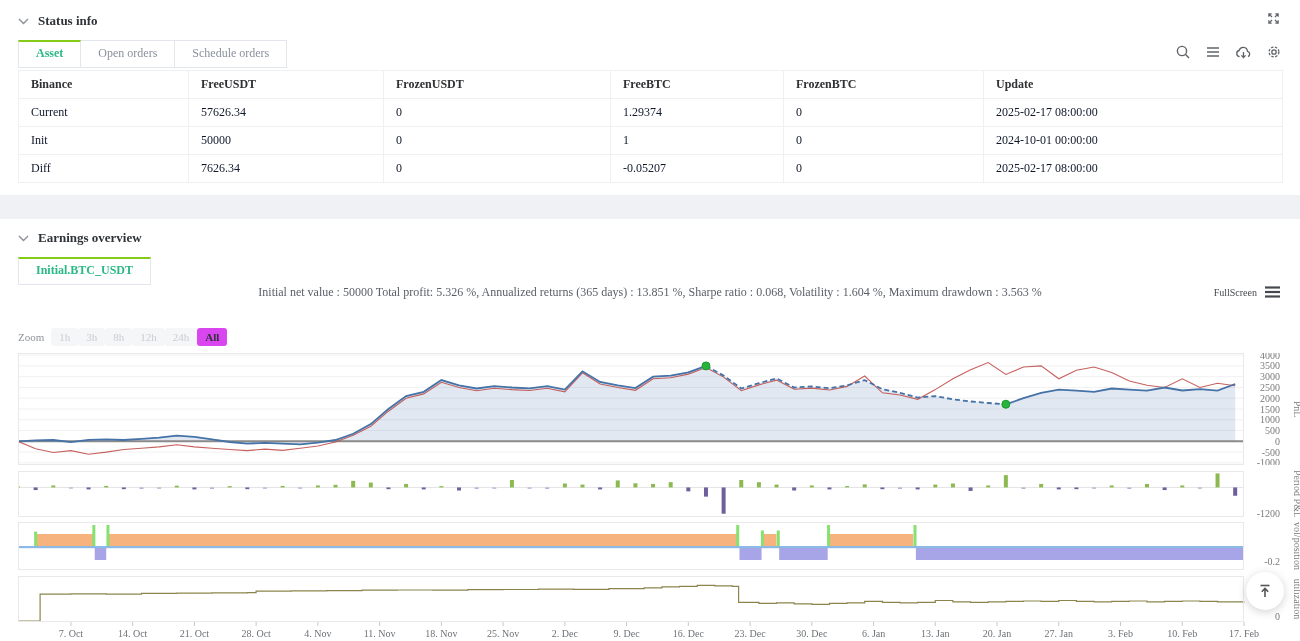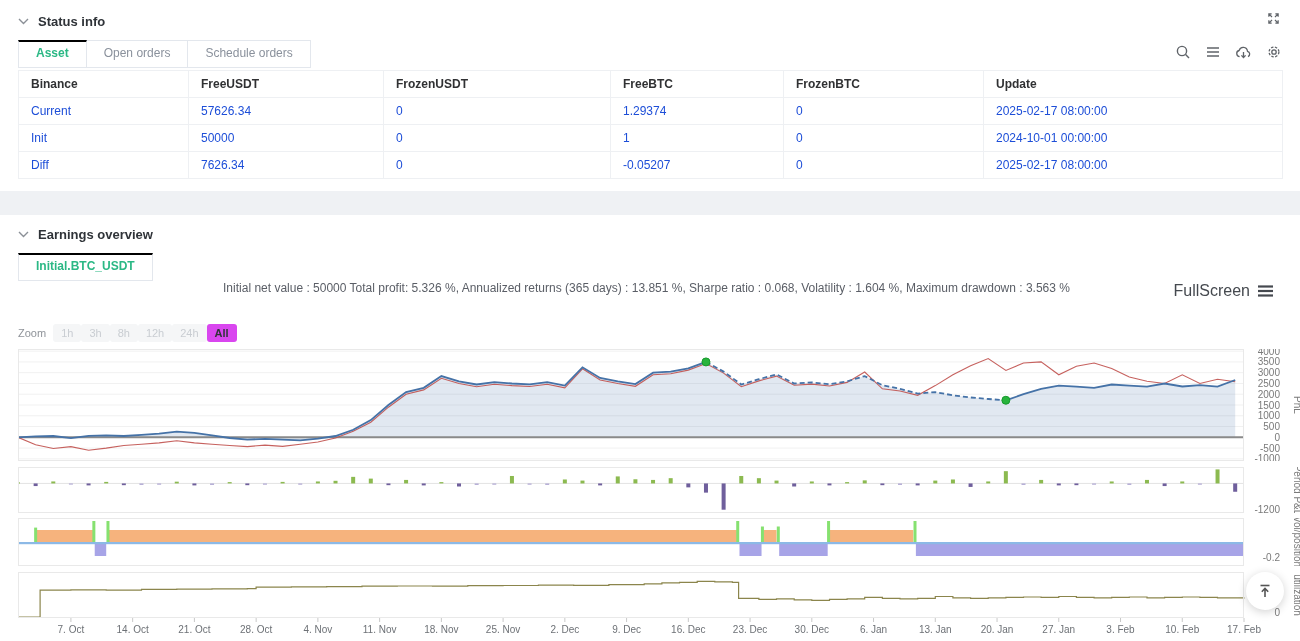--- a/index.html
+++ b/index.html
@@ -1,43 +1,43 @@
 <!DOCTYPE html>
 <html><head>
 <meta charset="utf-8">
 <style>
   html,body{margin:0;padding:0;background:#fff;}
   .page{position:relative;width:1300px;height:641px;background:#fff;overflow:hidden;
         font-family:"Liberation Sans",sans-serif;color:#303133;}
-  .panel{padding:12px 25px 0 18px;position:relative;}
+  .panel{padding:12px 18px 0 18px;position:relative;font-family:Liberation Serif, serif;}
   .panel-head{display:flex;align-items:center;gap:9px;font-size:13px;font-weight:700;color:#2f3338;height:18px;}
   .chev{color:#8b9097;display:inline-flex;}
   .expand-btn{position:absolute;right:20px;top:12px;cursor:pointer;color:#5f6368;}
   
   .tabs{display:flex;margin-top:10px;}
   .tab{padding:0 17px;height:28px;line-height:25px;font-size:12px;color:#8a919c;background:#fff;
        border:1px solid #e3e7ed;border-left-width:0;box-sizing:border-box;cursor:pointer;white-space:nowrap;}
   .tab:first-child{border-left-width:1px;}
-  .tab.active{color:#2bb885;border-top:2px solid #000000;line-height:23px;font-weight:700;}
+  .tab.active{color:#2bb885;border-top:2px solid #84cc16;line-height:23px;font-weight:700;}
   
   .toolbar{position:absolute;right:18px;top:44px;display:flex;gap:14px;align-items:center;color:#5f6368;}
   .toolbar svg{cursor:pointer;}
   
   table.grid{border-collapse:collapse;margin-top:2px;font-size:12px;table-layout:fixed;width:1264px;}
   table.grid th, table.grid td{border:1px solid #eef0f3;padding:6px 12px;text-align:left;
        overflow:hidden;white-space:nowrap;height:14px;}
   table.grid th{color:#303133;font-weight:700;}
-  table.grid td{color:#1d4ed8;}
+  table.grid td{color:#0f172a;}
   td.link{color:#58a0e8;cursor:pointer;}
   td.neg{color:#f05a5a;}
   .spacer{height:24px;background:#eff1f4;margin-top:12px;}
   
   .stats-row{position:relative;margin-top:0;height:18px;font-size:12px;color:#5a5e66;text-align:center;}
   .fullscreen{position:absolute;right:2px;top:1px;display:flex;align-items:center;gap:8px;
-      font-size:16px;color:#45494f;cursor:pointer;}
+      font-size:10px;color:#45494f;cursor:pointer;}
   .zoombar{display:flex;align-items:center;gap:7px;margin-top:24px;font-size:11px;color:#8f9399;height:20px;}
   .zbtn{font-size:11px;color:#c9cdd2;background:#f5f6f7;border-radius:3px;padding:3px 8px;cursor:default;}
   .zbtn.active{background:#d946ef;color:#2f3338;font-weight:700;cursor:pointer;}
   .charts{position:relative;margin-top:6px;margin-left:0;}
   .charts svg{display:block;}
   .gap6{height:6px;} .gap5{height:5px;}
   
   .fab{position:absolute;left:1246px;top:572px;width:38px;height:38px;border-radius:50%;background:#fff;
        box-shadow:0 2px 10px rgba(0,0,0,.18);display:flex;align-items:center;justify-content:center;
        color:#555;cursor:pointer;z-index:5;}

